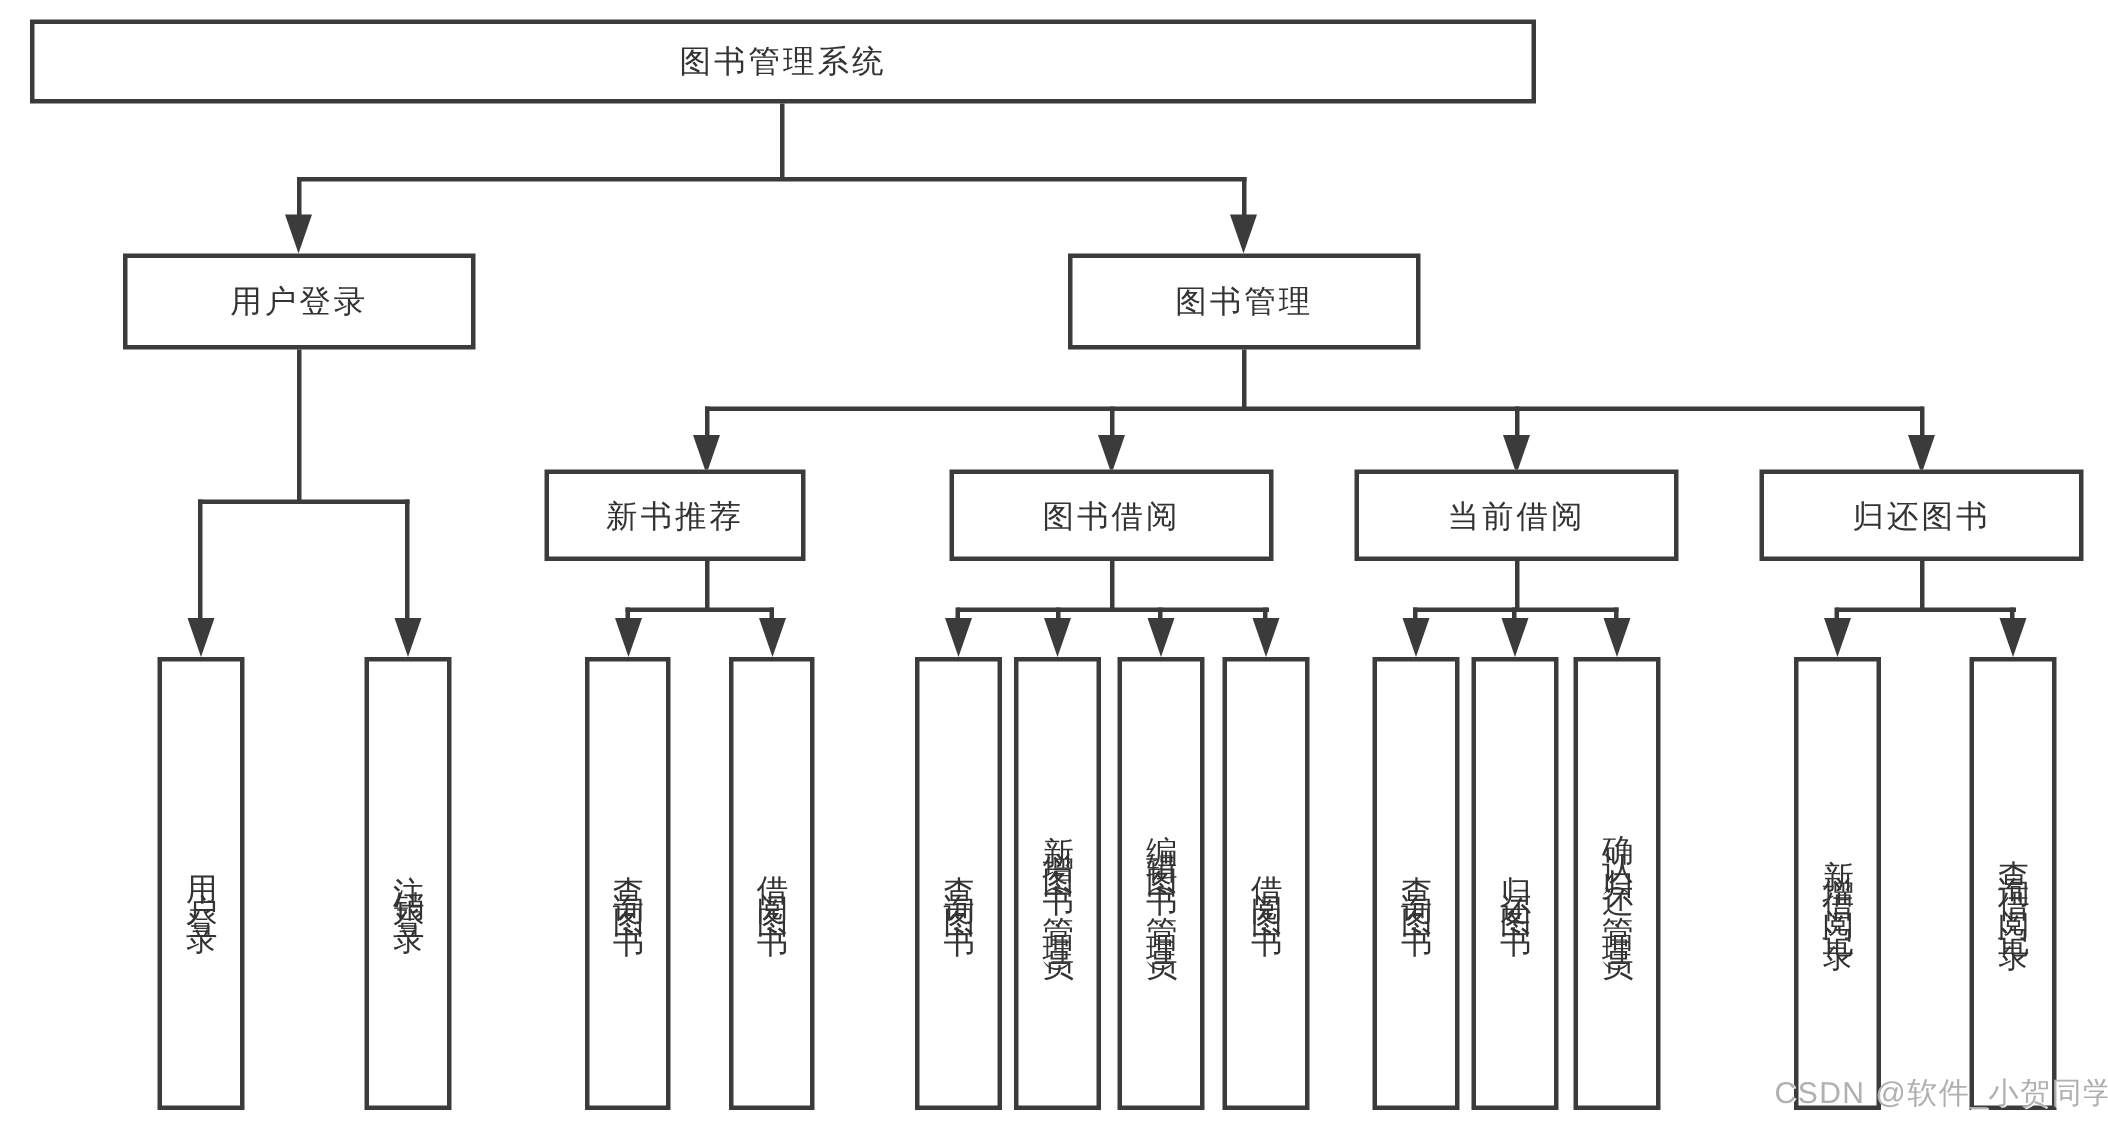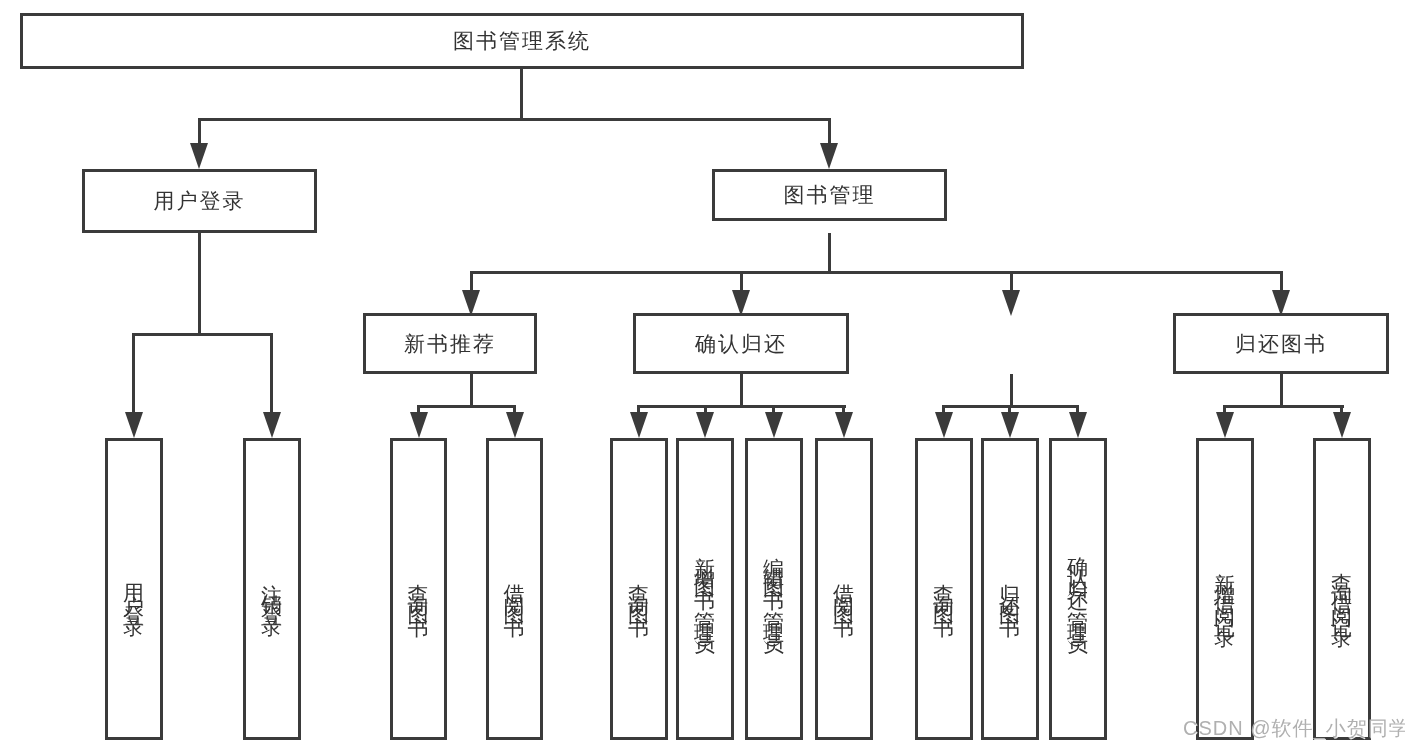--- a/index.html
+++ b/index.html
@@ -73,21 +73,21 @@
   <div class="line" style="left:520px;top:69px;width:3px;height:51px"></div>
   <div class="line" style="left:198px;top:118px;width:633px;height:3px"></div>
   <div class="line" style="left:198px;top:118px;width:3px;height:27px"></div>
   <div class="arrow" style="left:190px;top:143px"></div>
   <div class="line" style="left:828px;top:118px;width:3px;height:27px"></div>
   <div class="arrow" style="left:820px;top:143px"></div>
 
   <div class="box" style="left:82px;top:169px;width:235px;height:64px">
     <span class="h-label">用户登录</span>
   </div>
-  <div class="box" style="left:712px;top:169px;width:235px;height:52px">
+  <div class="box" style="left:712px;top:169px;width:235px;height:64px">
     <span class="h-label">图书管理</span>
   </div>
 
   <div class="line" style="left:198px;top:233px;width:3px;height:102px"></div>
   <div class="line" style="left:132px;top:333px;width:141px;height:3px"></div>
   <div class="line" style="left:132px;top:333px;width:3px;height:80px"></div>
   <div class="arrow" style="left:125px;top:412px"></div>
   <div class="line" style="left:270px;top:333px;width:3px;height:80px"></div>
   <div class="arrow" style="left:263px;top:412px"></div>
 
@@ -99,21 +99,24 @@
   <div class="arrow" style="left:732px;top:290px"></div>
   <div class="line" style="left:1010px;top:271px;width:3px;height:22px"></div>
   <div class="arrow" style="left:1002px;top:290px"></div>
   <div class="line" style="left:1280px;top:271px;width:3px;height:22px"></div>
   <div class="arrow" style="left:1272px;top:290px"></div>
 
   <div class="box" style="left:363px;top:313px;width:174px;height:61px">
     <span class="h-label">新书推荐</span>
   </div>
   <div class="box" style="left:633px;top:313px;width:216px;height:61px">
-    <span class="h-label">确认归还</span>
+    <span class="h-label">图书借阅</span>
+  </div>
+  <div class="box" style="left:903px;top:313px;width:216px;height:61px">
+    <span class="h-label">当前借阅</span>
   </div>
   <div class="box" style="left:1173px;top:313px;width:216px;height:61px">
     <span class="h-label">归还图书</span>
   </div>
 
   <div class="line" style="left:470px;top:374px;width:3px;height:33px"></div>
   <div class="line" style="left:740px;top:374px;width:3px;height:33px"></div>
   <div class="line" style="left:1010px;top:374px;width:3px;height:33px"></div>
   <div class="line" style="left:1280px;top:374px;width:3px;height:33px"></div>
 

